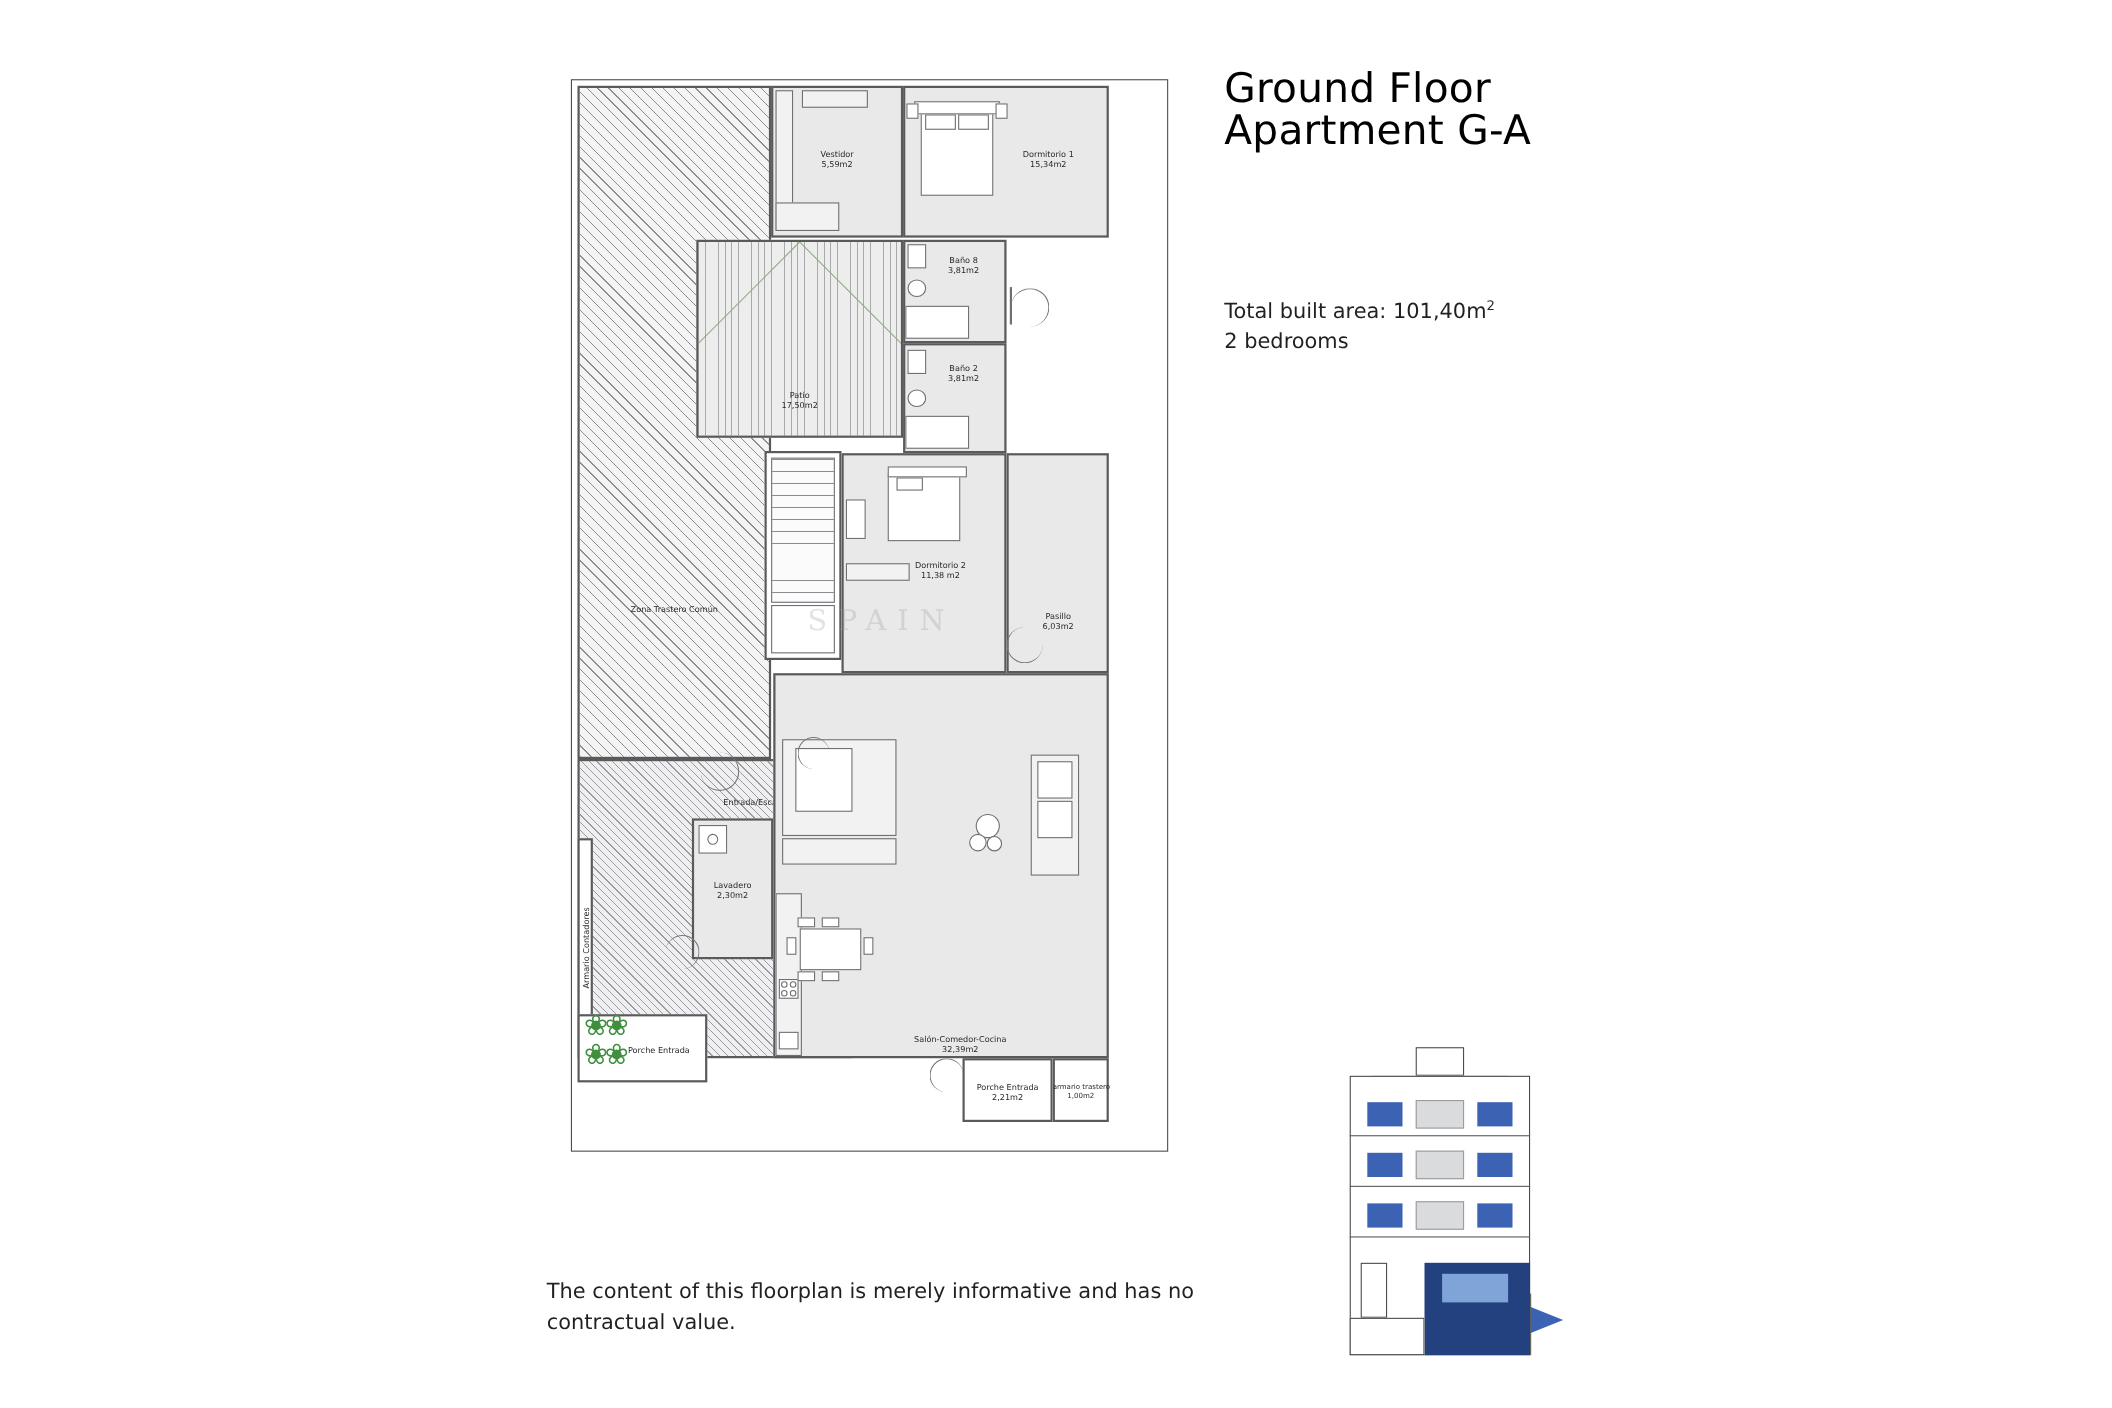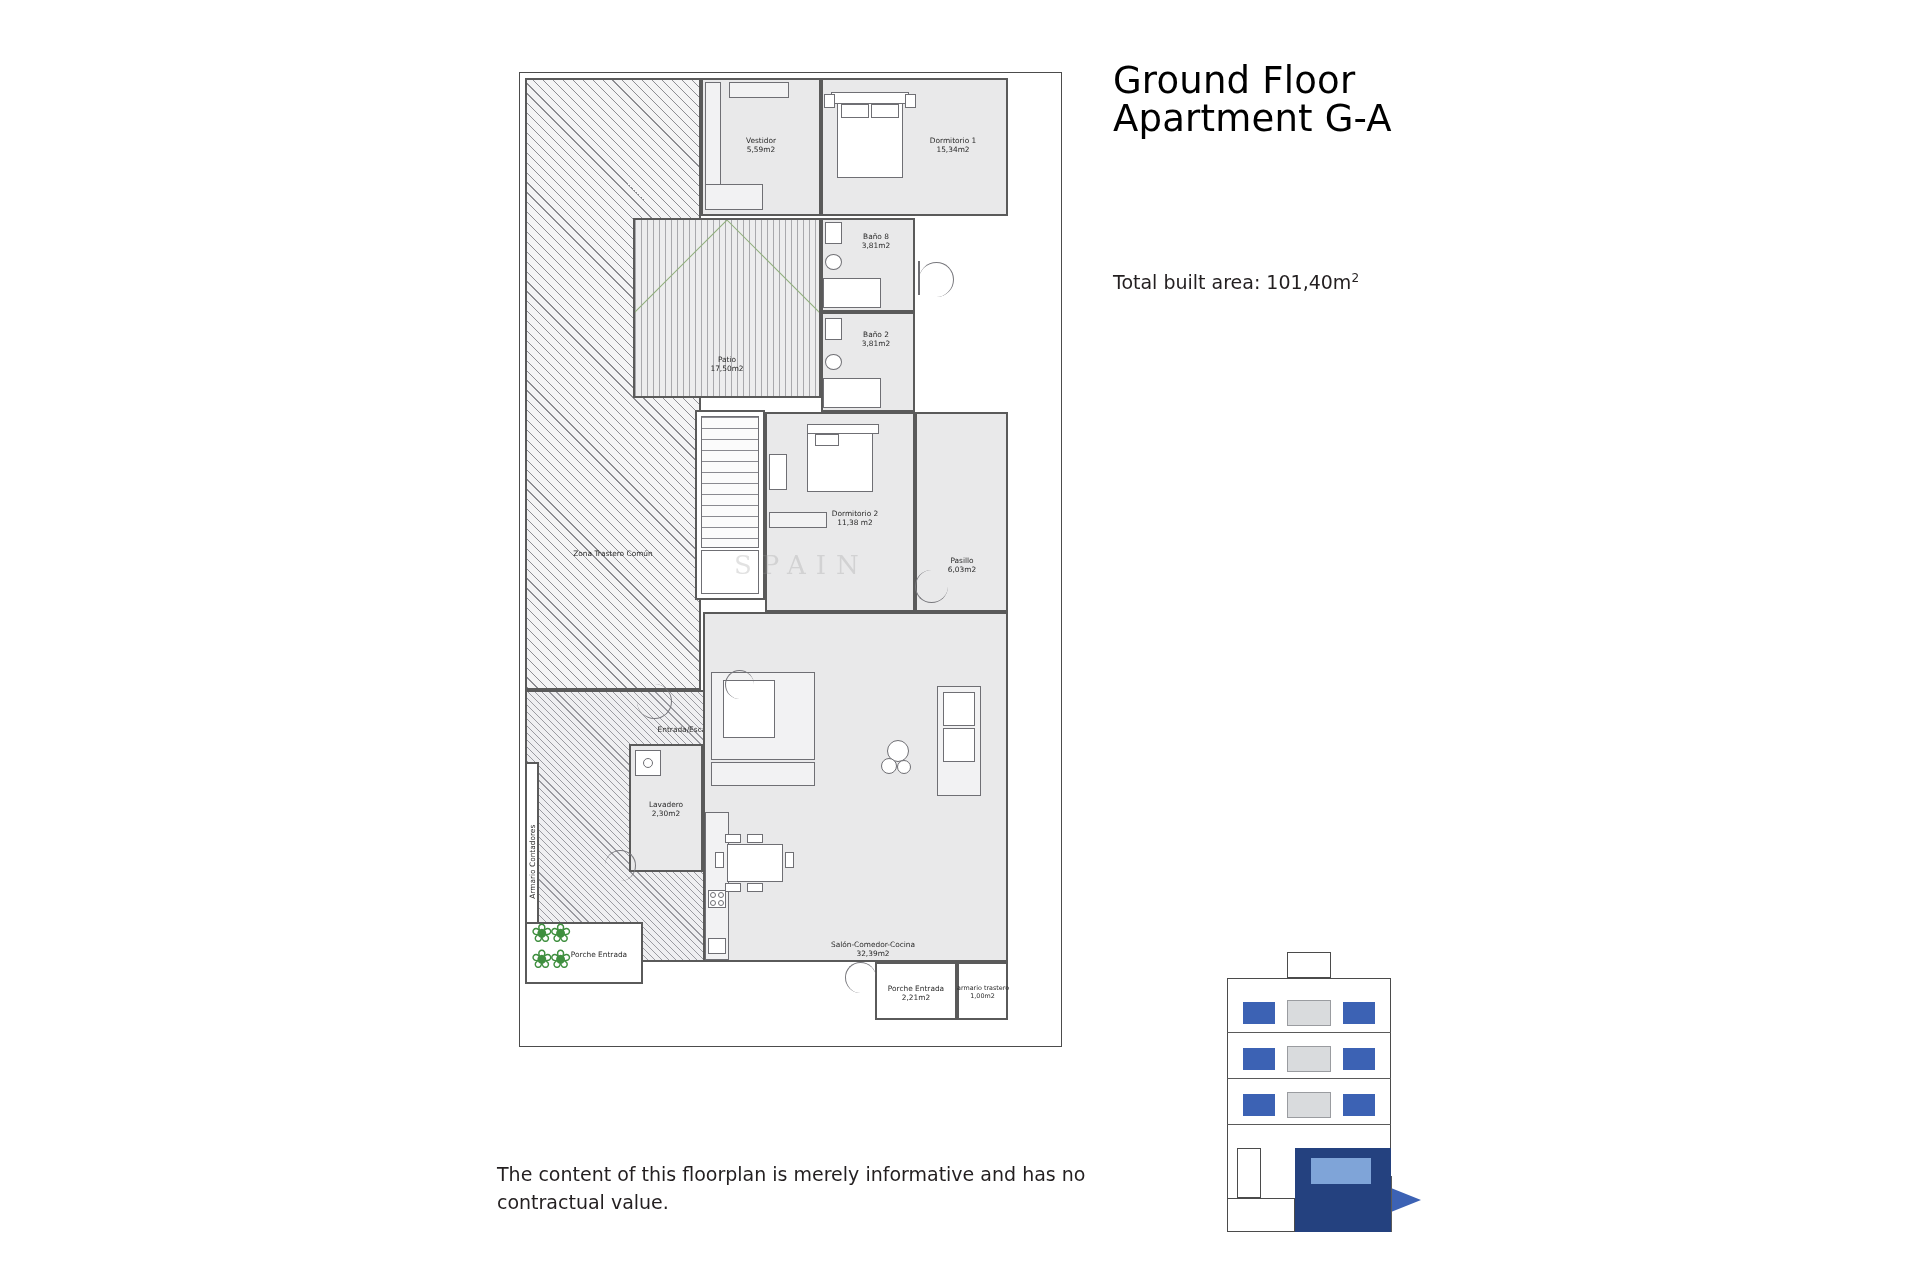--- a/index.html
+++ b/index.html
@@ -229,20 +229,21 @@
 
 <div id="title-block">
   <div id="title-line-1">Ground Floor</div>
   <div id="title-line-2">Apartment G-A</div>
 </div>
 
 <div id="summary-block">
   <div class="summary-line">
     <span>Total built area: 101,40m</span><sup>2</sup>
   </div>
+  <div class="summary-line">2 bedrooms</div>
 </div>
 
 <div id="disclaimer">The content of this floorplan is merely informative and has no contractual value.</div>
 
 <div id="floorplan">
 
   <div class="site-outline"></div>
 
   <div class="wbox hatch" style="left:6px; top:6px; width:176px; height:612px; border-width:2px;"></div>
   <div class="rlabel" style="left:14px; top:477px; width:160px;">

